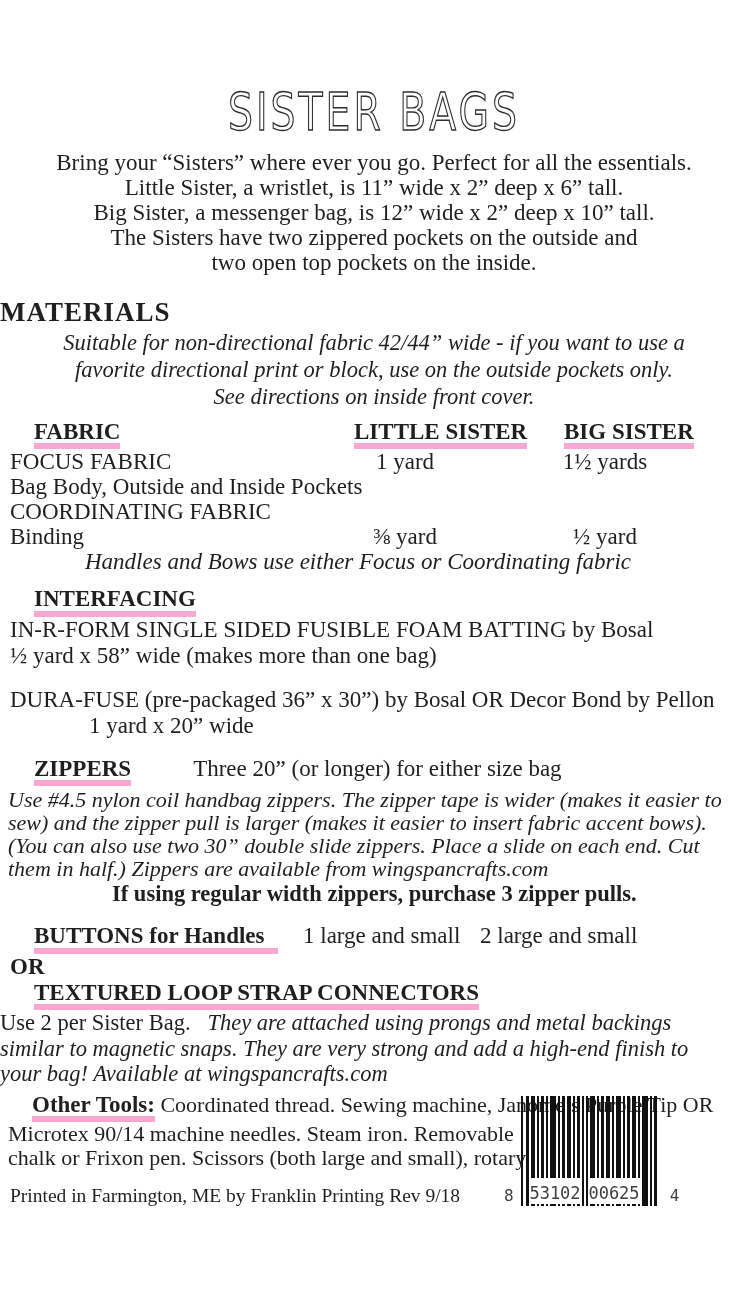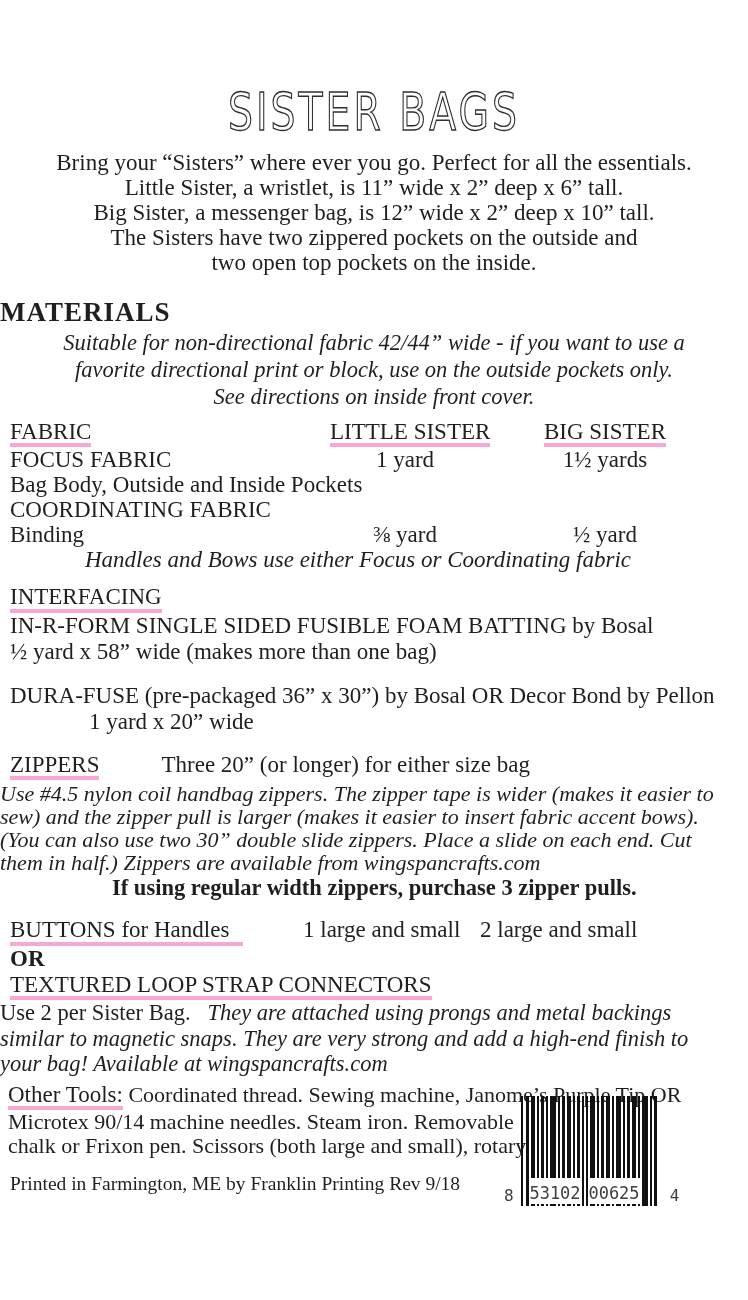--- a/index.html
+++ b/index.html
@@ -20,33 +20,33 @@
     font-weight:bold;font-size:27px;line-height:30px;letter-spacing:1px;
   }
   .materials-note{margin-top:2px;text-align:center;font-style:italic;font-size:22.5px;line-height:27px;}
   .materials-note span{display:block;}
 
   .ftable{margin-top:8px;}
   .frow{display:grid;grid-template-columns:330px 150px 60px 130px;line-height:25px;}
   .frow .c1{padding-left:10px;white-space:nowrap;}
   .frow .c2,.frow .c4{text-align:center;white-space:nowrap;}
   .frow.header{line-height:28px;}
-  .uhead{font-weight:normal;border-bottom:4px solid #f9a8d4;display:inline-block;line-height:1.02;}
+  .uhead{font-weight:bold;border-bottom:6px solid #f9a8d4;display:inline-block;line-height:1.02;margin-left:24px;}
   .indent1{padding-left:25px;}
   .ffoot{padding-left:85px;font-style:italic;line-height:26px;}
 
   .sechead{margin-top:10px;padding-left:10px;line-height:27px;}
   .pline{padding-left:10px;line-height:26px;white-space:nowrap;}
   .pline.ind130{}
   .pline.ind155{padding-left:89px;}
   .gap18{height:18px;}
 
   .zipline{margin-top:16px;padding-left:10px;line-height:27px;}
   .zipline .zsum{margin-left:62px;}
-  .zipnote{padding-left:0;font-style:italic;font-size:22px;line-height:23px;margin-top:2px;}
+  .zipnote{padding-left:8px;font-style:italic;font-size:22px;line-height:23px;margin-top:2px;}
   .zipnote span{display:block;white-space:nowrap;}
   .zipbold{padding-left:112px;font-weight:bold;font-size:22.5px;line-height:24px;margin-top:2px;}
 
   .btnrow{margin-top:16px;display:flex;line-height:27px;}
   .btnrow .blabel{width:292px;padding-left:10px;box-sizing:border-box;white-space:nowrap;}
   .btnrow .blittle{width:188px;padding-left:11px;box-sizing:border-box;white-space:nowrap;}
   .btnrow .bbig{white-space:nowrap;}
   .orline{padding-left:10px;font-weight:bold;line-height:26px;}
   .connhead{padding-left:10px;line-height:26px;}
   .conndesc{font-size:22.5px;line-height:25.5px;}

